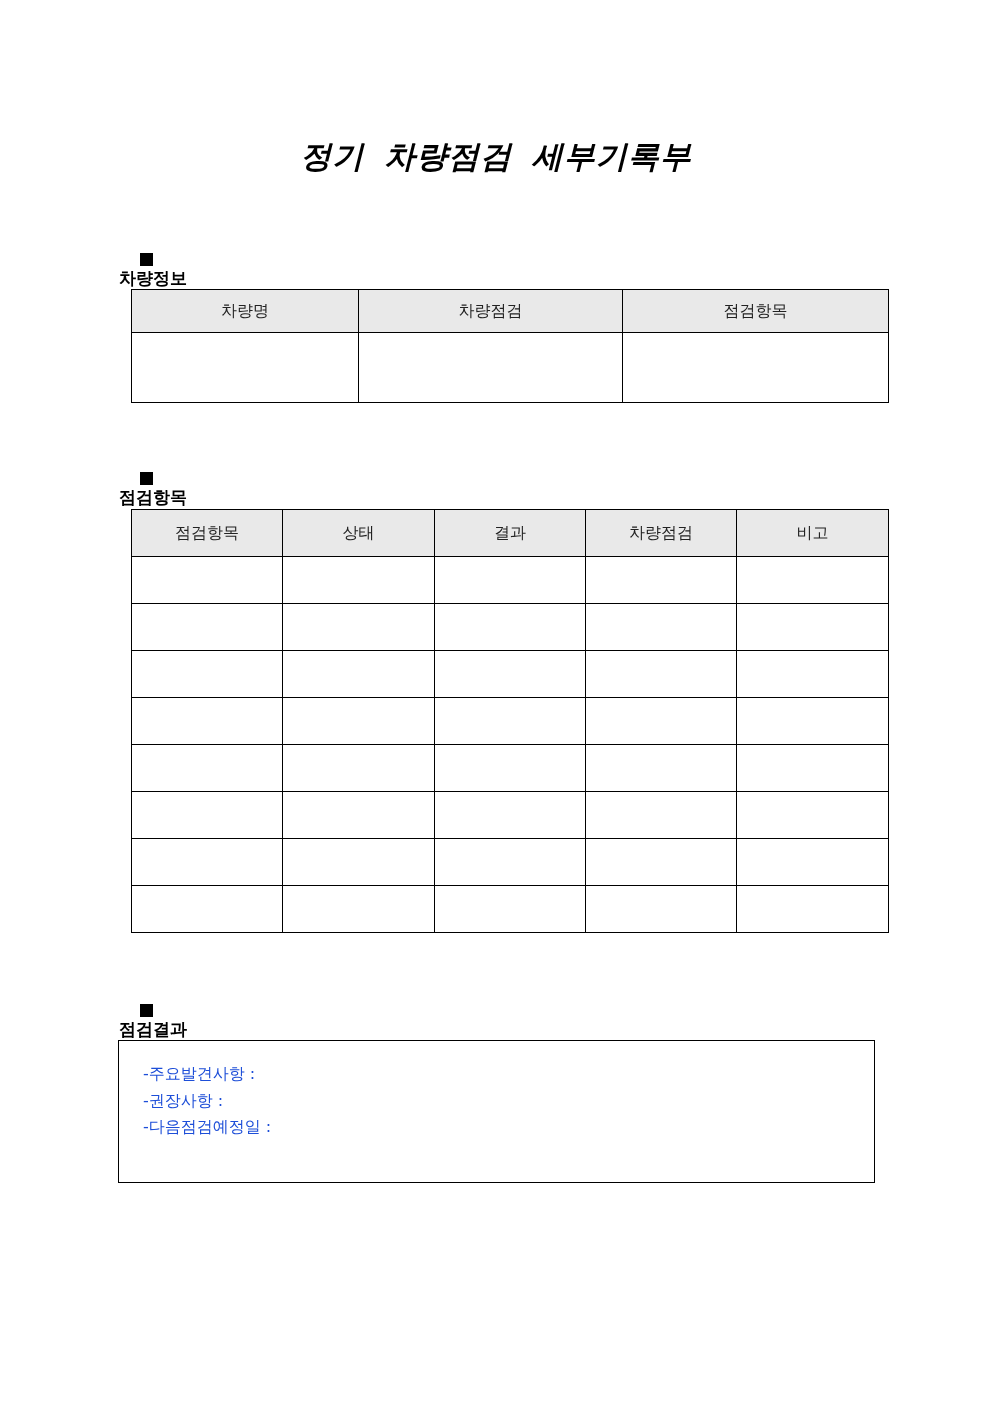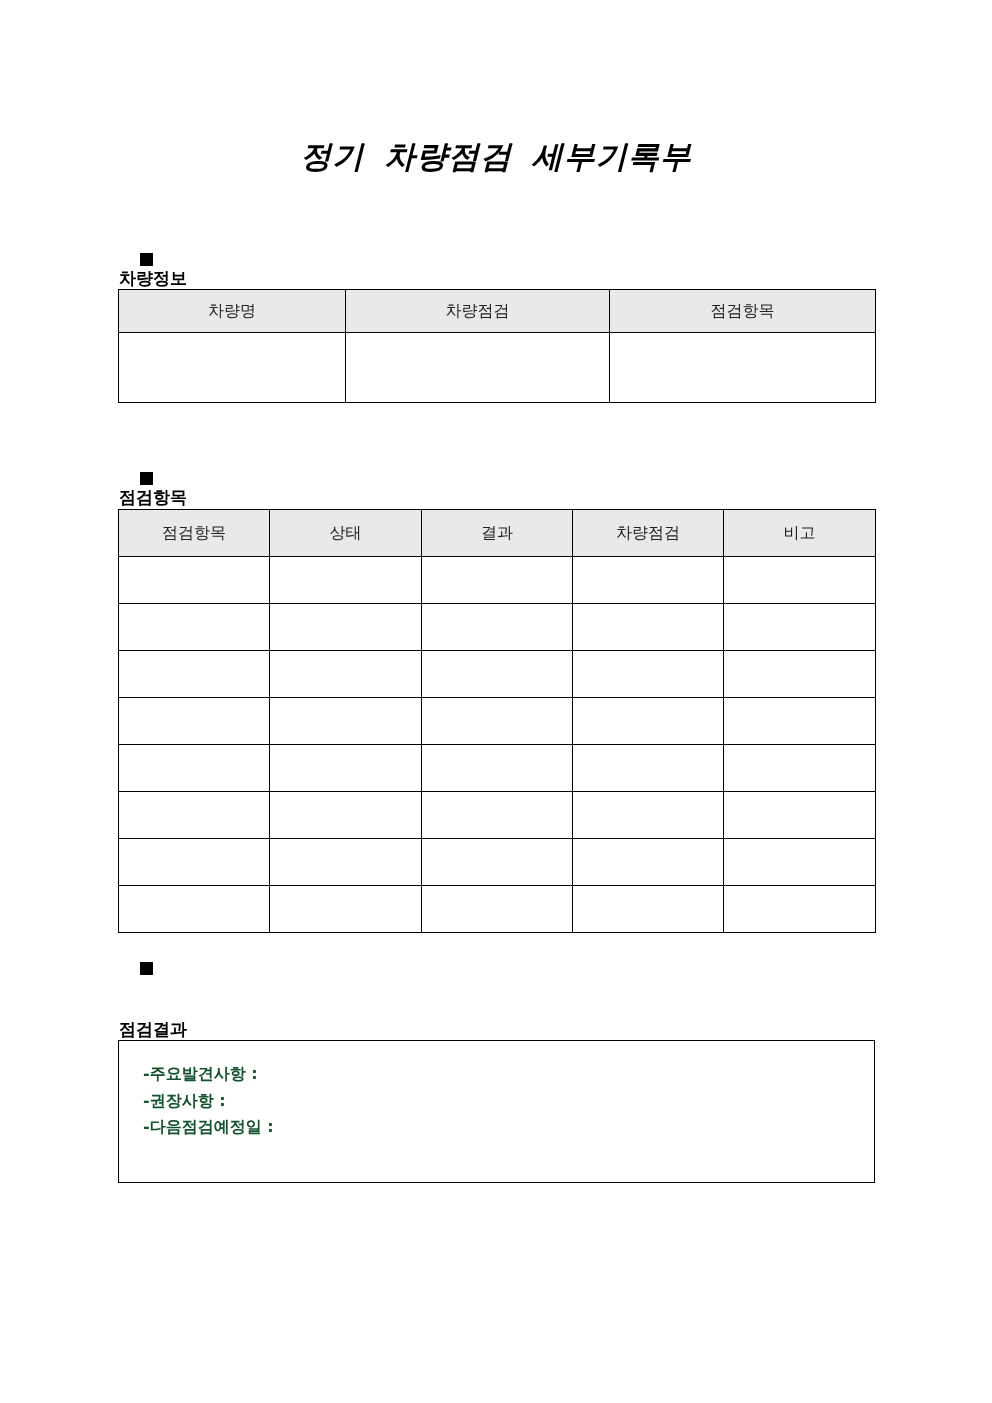--- a/index.html
+++ b/index.html
@@ -40,21 +40,21 @@
     }
     .section-heading .bullet {
       display: inline-block;
       width: 13px;
       height: 13px;
       background: #000;
       margin-right: 13px;
     }
     table.grid {
       position: absolute;
-      left: 118px;
+      left: 131px;
       width: 757px;
       border-collapse: collapse;
       table-layout: fixed;
     }
     table.grid th, table.grid td {
       border: 1.5px solid #000;
       padding: 0;
       text-align: center;
       vertical-align: middle;
       font-size: 16px;
@@ -78,23 +78,22 @@
       top: 1040px;
       width: 755px;
       height: 141px;
       border: 1.5px solid #000;
     }
     .result-lines {
       position: absolute;
       left: 24px;
       top: 20px;
       font-size: 16px;
-      color: #14532d;
+      color: #1d4ed8;
       line-height: 26.5px;
-      font-weight: bold;
     }
   </style>
 </head>
 <body>
 
 <div class="title">정기 차량점검 세부기록부</div>
 
 <div class="section-heading" style="top:253px;">
   <span class="bullet"></span>
   <span>차량정보</span>
@@ -197,21 +196,21 @@
     <tr>
       <td></td>
       <td></td>
       <td></td>
       <td></td>
       <td></td>
     </tr>
   </tbody>
 </table>
 
-<div class="section-heading" style="top:962px;gap:42px;">
+<div class="section-heading" style="top:1004px;">
   <span class="bullet"></span>
   <span>점검결과</span>
 </div>
 
 <div class="result-box">
   <div class="result-lines">
     <div>-주요발견사항 :</div>
     <div>-권장사항 :</div>
     <div>-다음점검예정일 :</div>
   </div>

